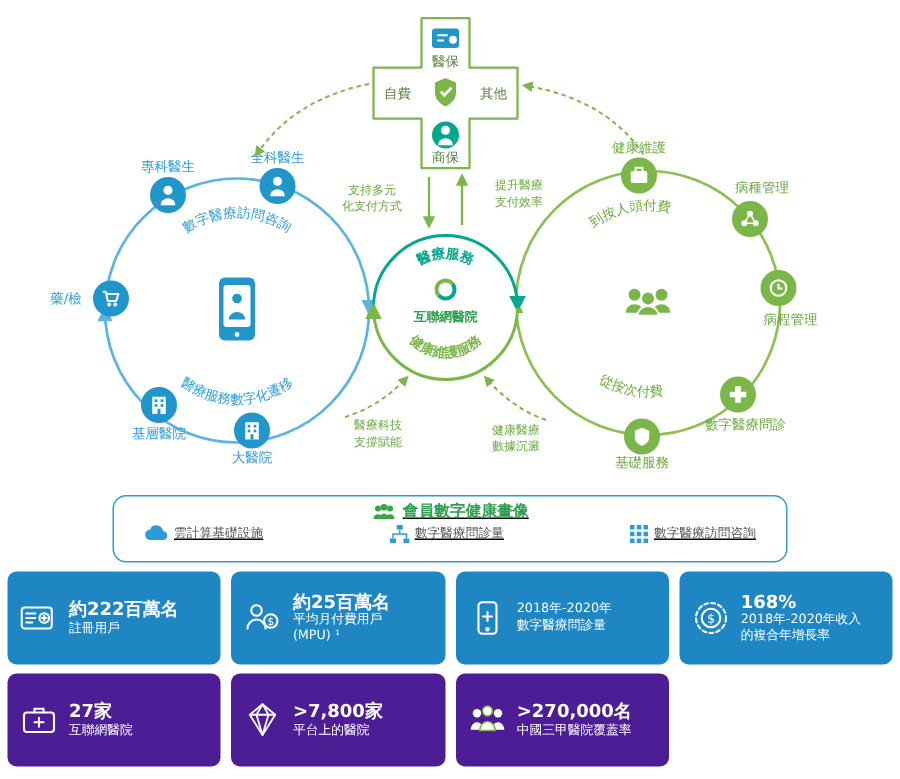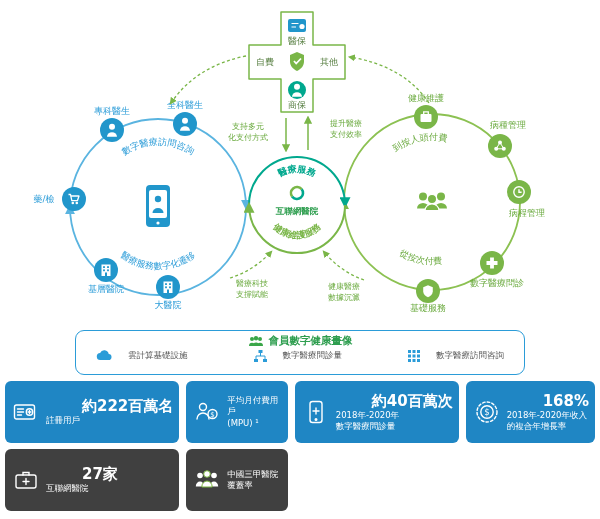--- a/index.html
+++ b/index.html
@@ -1,34 +1,34 @@
 <!DOCTYPE html>
 <html><head>
 <meta charset="utf-8">
 <style>
 html,body{margin:0;padding:0;background:#fff;}
 .stage{position:relative;width:600px;height:519px;background:#fff;overflow:hidden;
        font-family:"DejaVu Sans","Liberation Sans",sans-serif;}
 svg text{font-family:"DejaVu Sans","Liberation Sans",sans-serif;}
 .diagram{position:absolute;left:0;top:0;}
 .band{position:absolute;left:75px;top:330px;width:450px;height:45px;border:1.5px solid #2b9cd8;
-      border-radius:9px;box-sizing:border-box;background:#fff;}
+      border-radius:9px;box-sizing:border-box;background:#fff;text-decoration:underline;}
 .band-title{display:flex;align-items:center;justify-content:center;gap:5px;margin-top:3px;
       font-size:10.5px;font-weight:bold;color:#2e9e4f;}
 .band-items{display:flex;justify-content:space-between;padding:2px 20px 0;font-size:8.5px;color:#555;}
-.band-item{display:flex;gap:16px;}
+.band-item{display:flex;gap:4px;}
 .stats{position:absolute;left:5px;top:381px;width:590px;display:grid;
       grid-template-columns:repeat(4,1fr);gap:6px 7px;}
 .card{height:62px;border-radius:6px;color:#fff;display:flex;align-items:center;gap:6px;
       padding:0 6px 0 7px;box-sizing:border-box;}
 .card.blue{background:#1f86c4;}
-.card.green{background:#404040;}
+.card.green{background:#4c1d95;}
 .card-icon{flex:0 0 28px;display:flex;align-items:center;justify-content:center;}
 .card-text{flex:1;min-width:0;}
-.card-value{font-size:15px;font-weight:bold;line-height:1.2;white-space:nowrap;margin-left:36px;}
+.card-value{font-size:12px;font-weight:bold;line-height:1.2;white-space:nowrap;}
 .card-line{font-size:8.5px;line-height:1.3;}
 .card-line:empty{display:none;}
 </style>
 </head>
 <body>
 
 <div class="stage">
 
 <svg class="diagram" width="600" height="330" viewBox="0 0 600 330">
   <defs>
@@ -327,35 +327,35 @@
   <div class="card blue">
     <div class="card-icon">
       <svg width="26" height="26" viewBox="0 0 26 26" fill="none" stroke="#fff" stroke-width="1.4" stroke-linecap="round">
         <circle cx="9" cy="8" r="3.5"></circle>
             <path d="M3,20 a6,6 0 0 1 12,0"></path>
         <circle cx="18.5" cy="15" r="4.5"></circle>
         <text x="18.5" y="17.5" text-anchor="middle" font-size="7" fill="#fff" stroke="none">$</text>
       </svg>
     </div>
     <div class="card-text">
+      <div class="card-value">約25百萬名</div>
       <div class="card-line">平均月付費用戶</div>
       <div class="card-line">(MPU) ¹</div>
     </div>
   </div>
 
   <div class="card blue">
     <div class="card-icon">
       <svg width="26" height="26" viewBox="0 0 26 26" fill="none" stroke="#fff" stroke-width="1.4" stroke-linecap="round">
         <rect x="7" y="2.5" width="12" height="21" rx="2.5"></rect>
         <path d="M13,9 v6 M10,12 h6"></path>
         <circle cx="13" cy="20.5" r="0.8" fill="#fff"></circle>
       </svg>
     </div>
     <div class="card-text">
-      <div class="card-value">約40百萬次</div>
       <div class="card-line">2018年-2020年</div>
       <div class="card-line">數字醫療問診量</div>
     </div>
   </div>
 
   <div class="card blue">
     <div class="card-icon">
       <svg width="26" height="26" viewBox="0 0 26 26" fill="none" stroke="#fff" stroke-width="1.4" stroke-linecap="round">
         <circle cx="13" cy="13" r="10" stroke-dasharray="2.6,2.1"></circle>
         <circle cx="13" cy="13" r="6.2"></circle>
@@ -377,37 +377,51 @@
         <path d="M13,11.5 v6 M10,14.5 h6"></path>
       </svg>
     </div>
     <div class="card-text">
       <div class="card-value">27家</div>
       <div class="card-line">互聯網醫院</div>
 
     </div>
   </div>
 
+  <div class="card green">
+    <div class="card-icon">
+      <svg width="26" height="26" viewBox="0 0 26 26" fill="none" stroke="#fff" stroke-width="1.2" stroke-linejoin="round">
+        <path d="M13,2.5 L21.5,9.5 L13,23 L4.5,9.5 Z"></path>
+        <path d="M4.5,9.5 h17 M13,2.5 L9,9.5 L13,23 L17,9.5 Z"></path>
+      </svg>
+    </div>
+    <div class="card-text">
+      <div class="card-value">&gt;7,800家</div>
+      <div class="card-line">平台上的醫院</div>
+
+    </div>
+  </div>
 
   <div class="card green">
     <div class="card-icon">
       <svg width="26" height="26" viewBox="0 0 26 26">
         <g fill="#fff">
           <circle cx="6" cy="8.5" r="2.8"></circle>
               <path d="M1.8,19.5 a4.2,5 0 0 1 8.4,0 z"></path>
           <circle cx="20" cy="8.5" r="2.8"></circle>
               <path d="M15.8,19.5 a4.2,5 0 0 1 8.4,0 z"></path>
         </g>
         <g fill="#fff" stroke="#78b23e" stroke-width="1">
           <circle cx="13" cy="7" r="3.3"></circle>
               <path d="M7.8,20 a5.2,6 0 0 1 10.4,0 z"></path>
         </g>
       </svg>
     </div>
     <div class="card-text">
+      <div class="card-value">&gt;270,000名</div>
       <div class="card-line">中國三甲醫院覆蓋率</div>
 
     </div>
   </div>
 
 
 </div>
 </div>
 
 </body></html>

